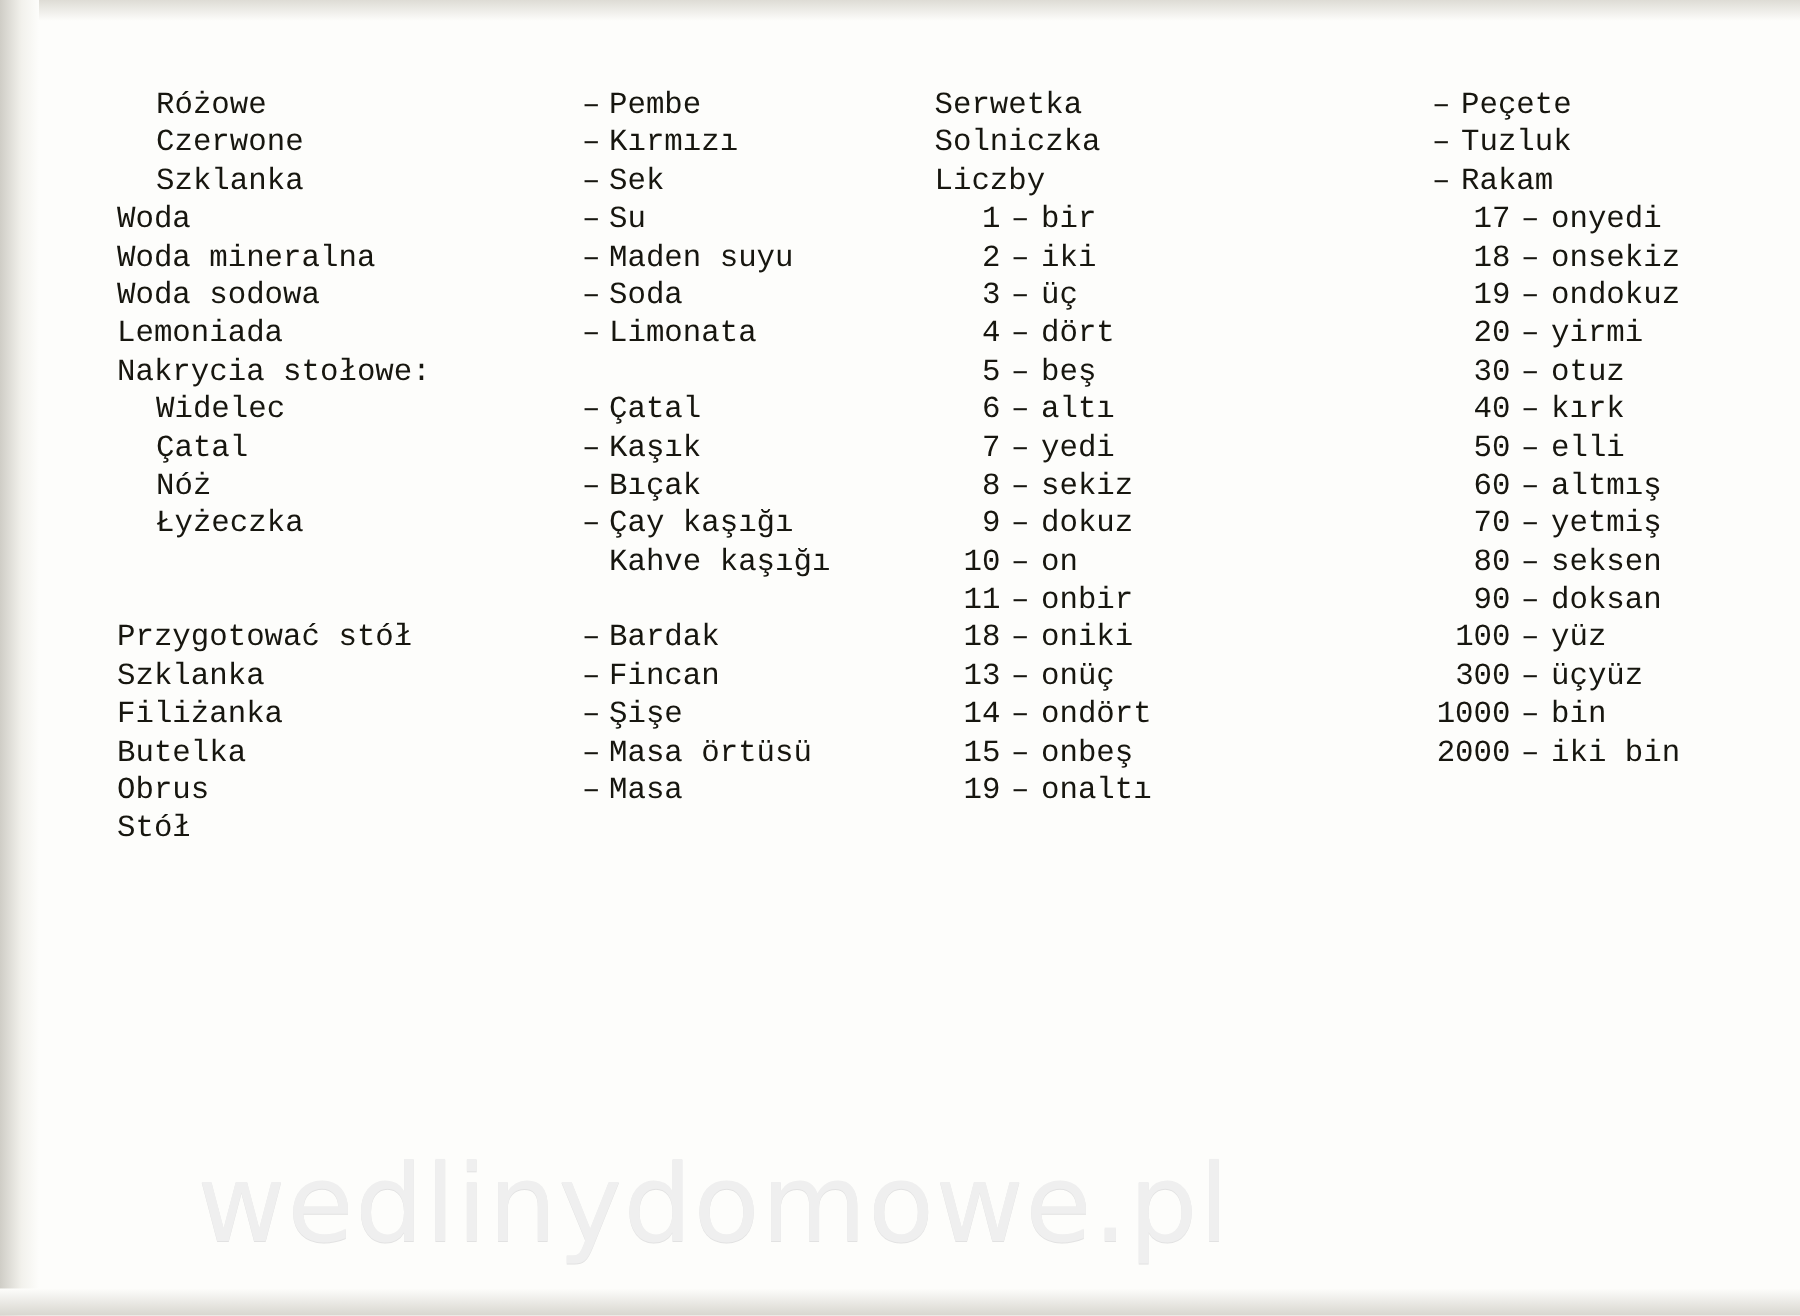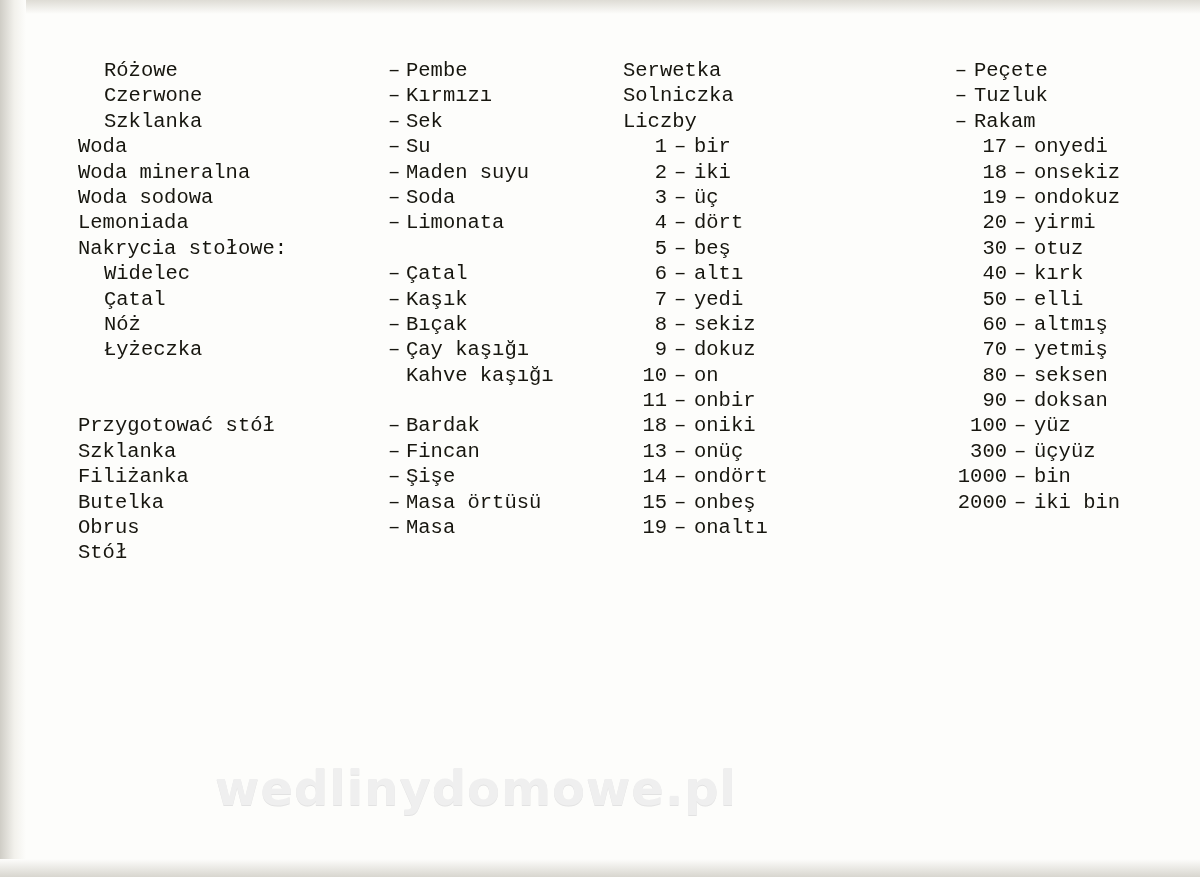--- a/index.html
+++ b/index.html
@@ -93,22 +93,22 @@
     width: 18px;
   }
 
   .watermark {
     position: absolute;
     left: 0;
     top: 760px;
     width: 952px;
     text-align: center;
     font-family: "DejaVu Sans", sans-serif;
-    font-weight: bold;
-    font-size: 48px;
+    font-weight: normal;
+    font-size: 72px;
     letter-spacing: 1px;
     color: #efefef;
     text-shadow: 0 1px 0 #e2e2e2;
     user-select: none;
   }
 </style>
 </head>
 <body>
 
 <div class="page">

